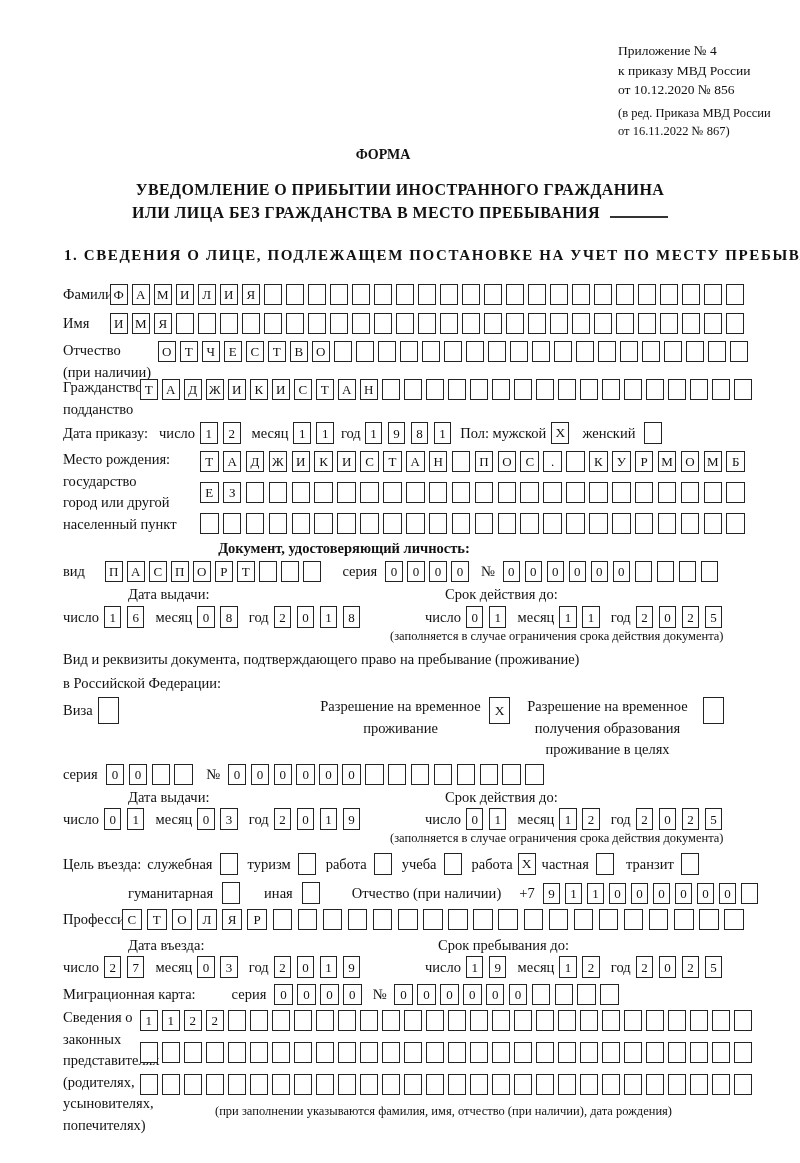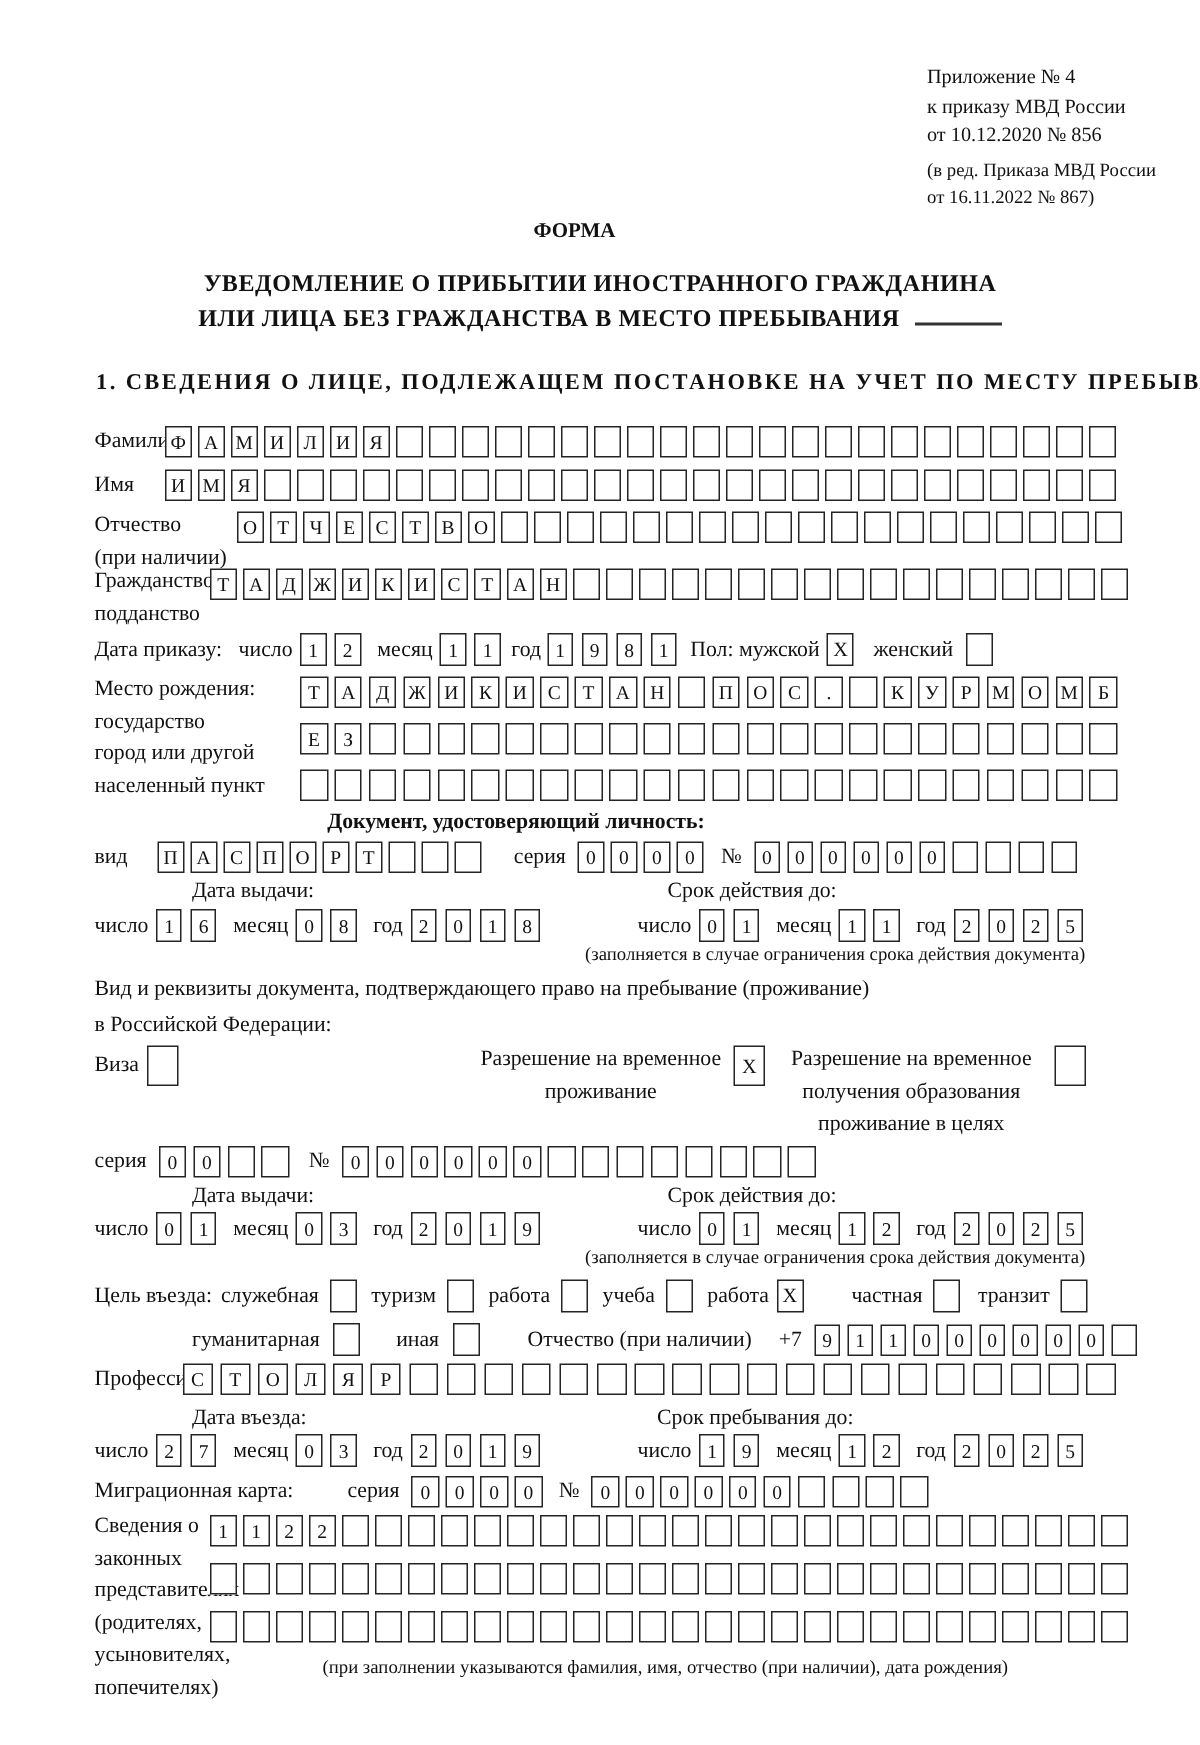--- a/index.html
+++ b/index.html
@@ -491,21 +491,21 @@
     <span class="lbl" style="margin-right:7px;">служебная</span>
     <span class="chk" style="margin-right:10px;"></span>
     <span class="lbl" style="margin-right:7px;">туризм</span>
     <span class="chk" style="margin-right:10px;"></span>
     <span class="lbl" style="margin-right:7px;">работа</span>
     <span class="chk" style="margin-right:10px;"></span>
     <span class="lbl" style="margin-right:7px;">учеба</span>
     <span class="chk" style="margin-right:10px;"></span>
     <span class="lbl" style="margin-right:5px;">работа</span>
     <span class="chk" style="margin-right:6px;">X</span>
-    <span class="lbl" style="margin-right:7px;margin-left:26px;">частная</span>
+    <span class="lbl" style="margin-right:7px;">частная</span>
     <span class="chk" style="margin-right:12px;"></span>
     <span class="lbl" style="margin-right:7px;">транзит</span>
     <span class="chk"></span>
   </div>
 
   <div class="r" style="top:882px;left:128px;">
     <span class="lbl" style="margin-right:9px;">гуманитарная</span>
     <span class="chk" style="margin-right:24px;"></span>
     <span class="lbl" style="margin-right:9px;">иная</span>
     <span class="chk" style="margin-right:32px;"></span>

